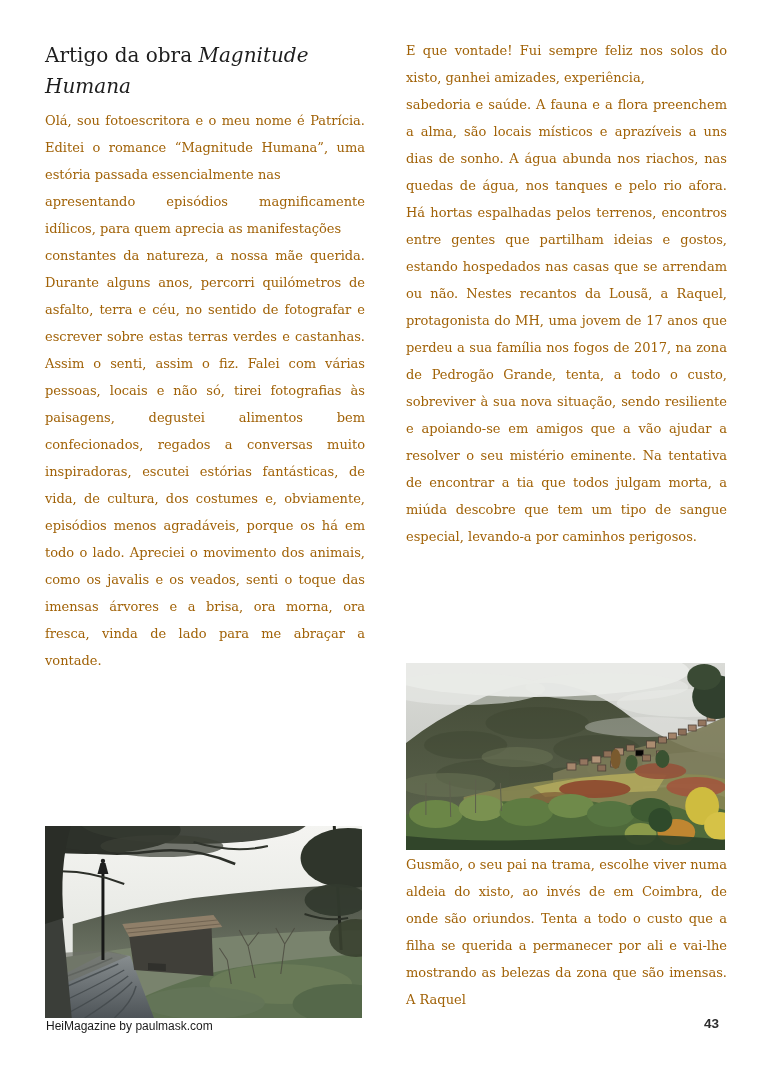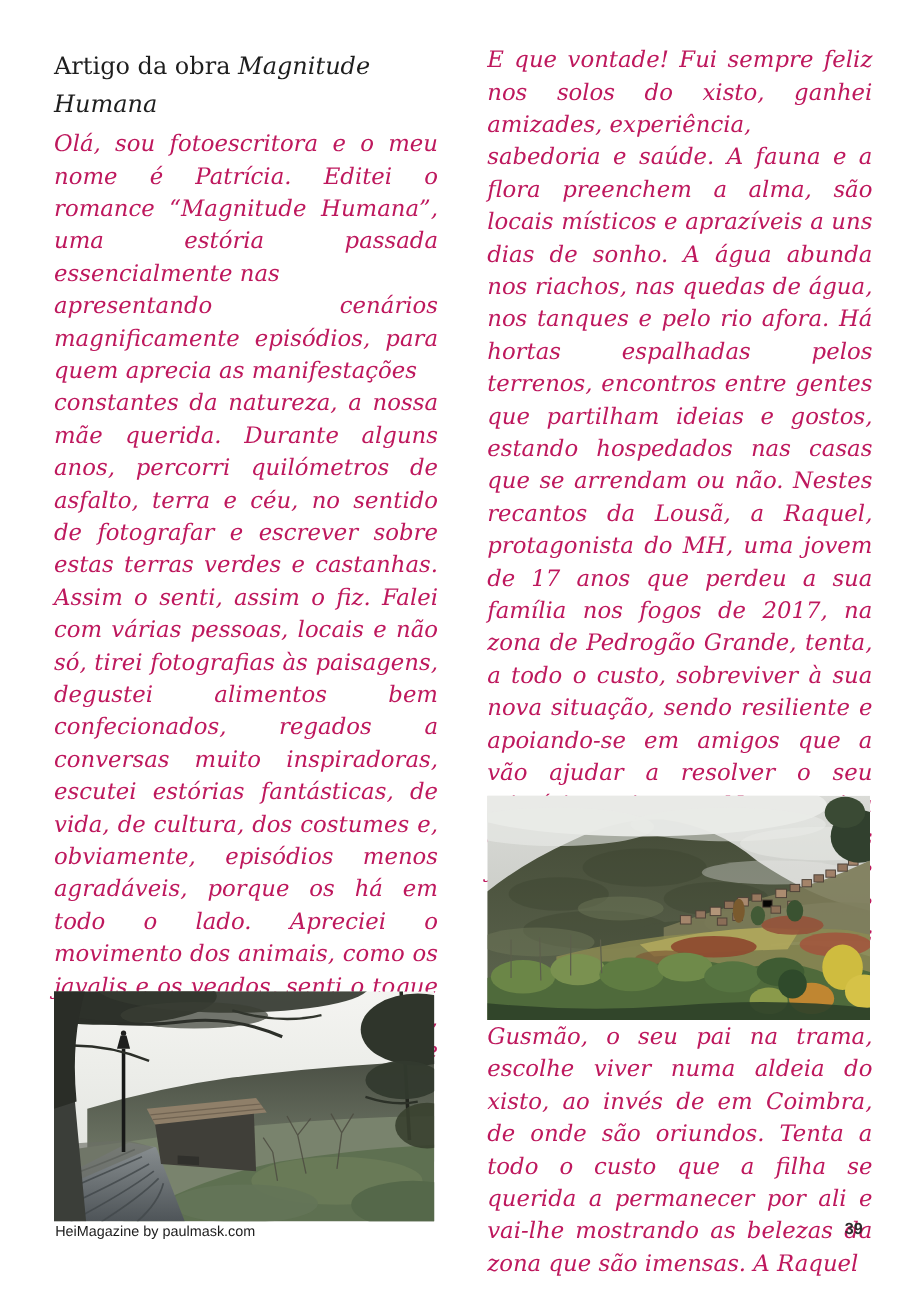--- a/index.html
+++ b/index.html
@@ -13,23 +13,23 @@
   }
   .column{position:absolute;}
   .column-left{left:45px;top:40px;width:320px;}
   .column-right{left:406px;top:37px;width:321px;}
   h1.article-title{
     font-size:20px;line-height:31px;font-weight:normal;
     margin:0 0 5px 0;color:#1e1e1e;
   }
   h1.article-title .work{font-style:italic;}
   p.body-text{
-    font-size:19px;line-height:27px;
+    font-size:13px;line-height:27px;
     text-align:justify;text-justify:inter-word;
-    margin:0;color:#be185d;font-style:italic;
+    margin:0;color:#a16207;
   }
   figure{margin:0;padding:0;}
   .photo{position:absolute;overflow:hidden;}
   .photo svg{display:block;width:100%;height:100%;}
   .photo-left{left:45px;top:826px;width:317px;height:192px;}
   .photo-right{left:406px;top:663px;width:319px;height:187px;}
   .para-after-image{position:absolute;left:406px;top:851px;width:321px;}
   .credit{
     position:absolute;left:46px;top:1019px;
     font-family:"Liberation Sans", sans-serif;
@@ -42,21 +42,21 @@
   }
 </style>
 </head>
 <body>
 
 <div>
 
   <div class="column column-left">
     <h1 class="article-title"><span>Artigo da obra </span><span class="work">Magnitude Humana</span></h1>
     <p class="body-text">Olá, sou fotoescritora e o meu nome é Patrícia. Editei o romance “Magnitude Humana”, uma estória passada essencialmente nas</p>
-    <p class="body-text">apresentando cenários magnificamente episódios, para quem aprecia as manifestações</p>
+    <p class="body-text">apresentando episódios magnificamente idílicos, para quem aprecia as manifestações</p>
     <p class="body-text">constantes da natureza, a nossa mãe querida. Durante alguns anos, percorri quilómetros de asfalto, terra e céu, no sentido de fotografar e escrever sobre estas terras verdes e castanhas. Assim o senti, assim o fiz. Falei com várias pessoas, locais e não só, tirei fotografias às paisagens, degustei alimentos bem confecionados, regados a conversas muito inspiradoras, escutei estórias fantásticas, de vida, de cultura, dos costumes e, obviamente, episódios menos agradáveis, porque os há em todo o lado. Apreciei o movimento dos animais, como os javalis e os veados, senti o toque das imensas árvores e a brisa, ora morna, ora fresca, vinda de lado para me abraçar a vontade.</p>
   </div>
 
   <div class="column column-right">
     <p class="body-text">E que vontade! Fui sempre feliz nos solos do xisto, ganhei amizades, experiência,</p>
     <p class="body-text">sabedoria e saúde. A fauna e a flora preenchem a alma, são locais místicos e aprazíveis a uns dias de sonho. A água abunda nos riachos, nas quedas de água, nos tanques e pelo rio afora. Há hortas espalhadas pelos terrenos, encontros entre gentes que partilham ideias e gostos, estando hospedados nas casas que se arrendam ou não. Nestes recantos da Lousã, a Raquel, protagonista do MH, uma jovem de 17 anos que perdeu a sua família nos fogos de 2017, na zona de Pedrogão Grande, tenta, a todo o custo, sobreviver à sua nova situação, sendo resiliente e apoiando-se em amigos que a vão ajudar a resolver o seu mistério eminente. Na tentativa de encontrar a tia que todos julgam morta, a miúda descobre que tem um tipo de sangue especial, levando-a por caminhos perigosos.</p>
   </div>
 
   <figure class="photo photo-left">
     <svg viewBox="0 0 320 192" preserveAspectRatio="none">
@@ -223,15 +223,15 @@
           <path d="M70 150 L70 116"></path>
           <path d="M96 148 L95 120"></path>
       </g>
       <path d="M0 187 L321 187 L321 177 Q240 168 160 175 Q80 181 0 173 Z" fill="#2f4229" opacity="0.92"></path>
     </svg>
   </figure>
 
   <p class="body-text para-after-image">Gusmão, o seu pai na trama, escolhe viver numa aldeia do xisto, ao invés de em Coimbra, de onde são oriundos. Tenta a todo o custo que a filha se querida a permanecer por ali e vai-lhe mostrando as belezas da zona que são imensas. A Raquel</p>
 
   <div class="credit">HeiMagazine by paulmask.com</div>
-  <div class="page-number">39</div>
+  <div class="page-number">43</div>
 
 </div>
 
 </body></html>

